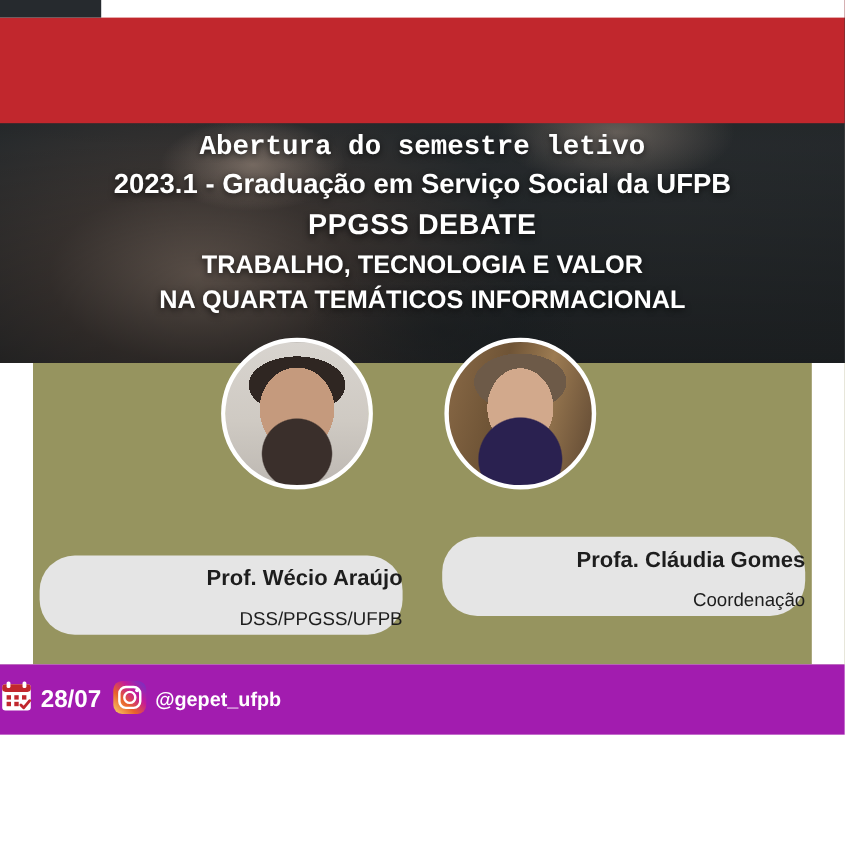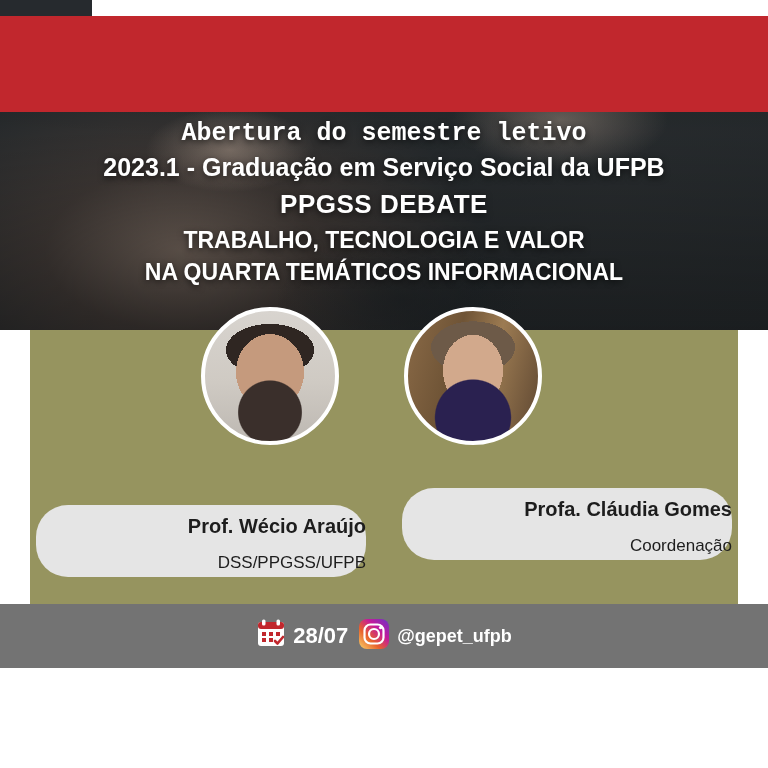--- a/index.html
+++ b/index.html
@@ -204,25 +204,24 @@
     line-height: 23px;
     margin-top: 12px;
   }
 
   
   .info-band {
     position: absolute;
     left: 0; top: 604px;
     width: 768px;
     height: 64px;
-    background: #737373;
+    background: #a21caf;
     z-index: 4;
     display: flex;
     align-items: center;
-    justify-content: center;
     gap: 10px;
   }
   .info-item {
     display: flex;
     align-items: center;
     gap: 7px;
     color: #ffffff;
     font-size: 22px;
     font-weight: bold;
   }

